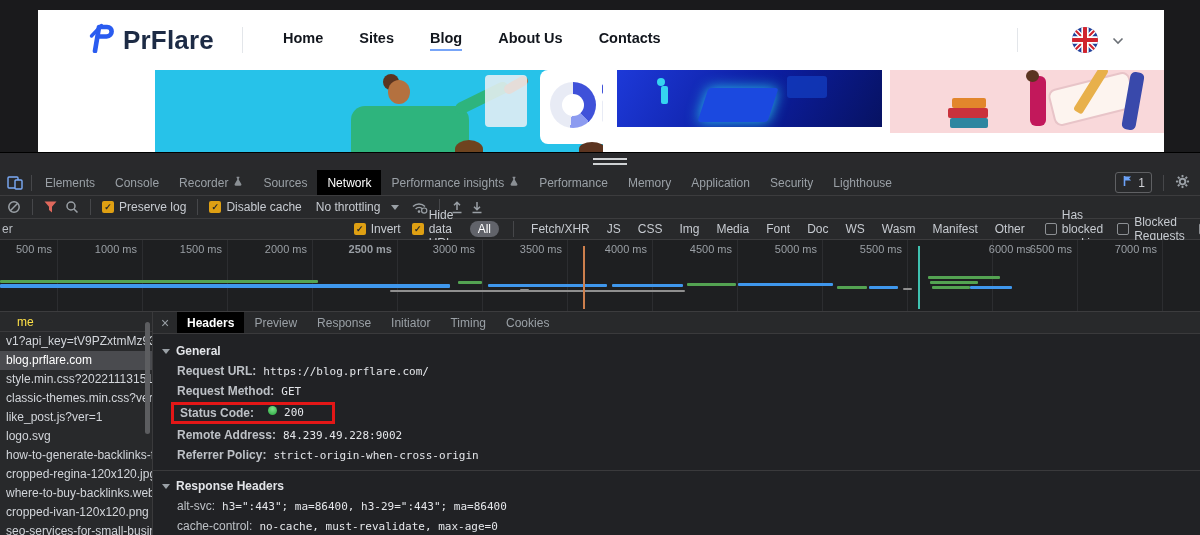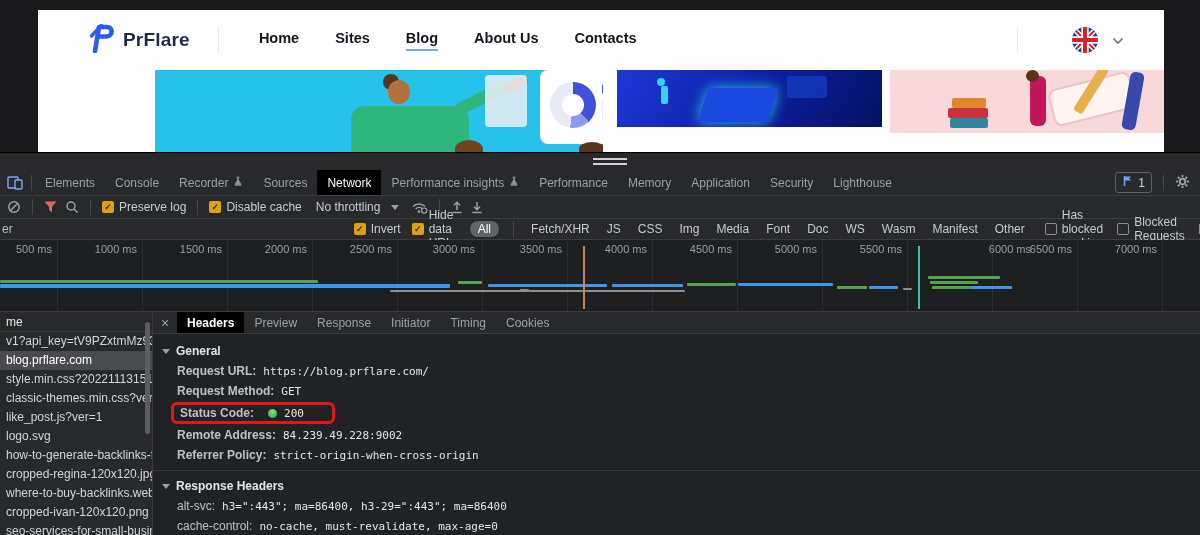--- a/index.html
+++ b/index.html
@@ -2,21 +2,21 @@
 <html><head>
 <meta charset="utf-8">
 <style>
   *{margin:0;padding:0;box-sizing:border-box}
   body{background:#000}
   #root{position:relative;width:1200px;height:535px;background:#1a1a1c;font-family:"Liberation Sans",sans-serif;overflow:hidden}
   
   #page{position:absolute;left:38px;top:10px;width:1126px;height:142px;background:#fff;overflow:hidden}
   #navbar{position:absolute;left:0;top:0;width:100%;height:60px;display:flex;align-items:center}
   #logo{display:flex;align-items:center;gap:9px;margin-left:50px}
-  #brand{font-size:19px;font-weight:bold;color:#1d2b45;letter-spacing:.2px}
+  #brand{font-size:26px;font-weight:bold;color:#1d2b45;letter-spacing:.2px}
   .nav-sep{width:1px;height:26px;background:#e3e6ea;margin-left:28px}
   #nav{display:flex;gap:36px;margin-left:40px}
   .nav-item{font-size:14.5px;font-weight:bold;color:#12161d;padding-bottom:3px;cursor:pointer}
   .nav-item.active{border-bottom:2px solid #77a5f8}
   #nav-right{margin-left:auto;margin-right:40px;display:flex;align-items:center;gap:14px}
   .nav-sep2{width:1px;height:24px;background:#e3e6ea;margin-right:40px}
   #flag{width:26px;height:26px;border-radius:50%;overflow:hidden}
   
   .cyan{position:absolute;left:117px;top:60px;width:448px;height:82px;background:#27c2e9;overflow:hidden}
   .shape{position:absolute}
@@ -45,37 +45,37 @@
   #filter-remnant{color:#b9bdc3;margin-right:330px}
   
   #waterfall{position:absolute;left:0;top:240px;width:1200px;height:72px;background:#1e1f21;border-bottom:1px solid #3c3c3e;overflow:hidden}
   .gline{position:absolute;top:0;bottom:0;width:1px;background:#2c2d30}
   .rlabel{position:absolute;top:3px;font-size:11px;color:#9a9fa5;transform:translateX(-100%);padding-right:5px;white-space:nowrap}
   .bar{position:absolute;border-radius:1px}
   .marker{position:absolute;top:6px;bottom:2px;width:2px}
   
   #bottom{position:absolute;left:0;top:312px;width:1200px;height:223px;display:flex}
   #namecol{width:153px;background:#28292b;position:relative;border-right:1px solid #3a3a3c;flex:none;overflow:hidden}
-  .nc-header{height:20px;line-height:20px;padding-left:6px;color:#e5e5e5;font-size:12px;border-bottom:1px solid #3a3a3c}
+  .nc-header{height:20px;line-height:20px;padding-left:17px;color:#fde047;font-size:12px;border-bottom:1px solid #3a3a3c}
   .req{height:19px;line-height:19px;padding-left:6px;font-size:12px;color:#d2d5da;white-space:nowrap;overflow:hidden;cursor:pointer}
   .req.selected{background:#4a4b4f;color:#fff}
   .nc-scroll{position:absolute;right:2px;top:10px;width:5px;height:112px;background:#5c5d60;border-radius:3px;cursor:pointer}
   #detail{flex:1;background:#212225;display:flex;flex-direction:column;overflow:hidden}
   #dtl-tabs{height:22px;background:#28292b;border-bottom:1px solid #3a3a3c;display:flex;align-items:center;font-size:12px;color:#9aa0a6;flex:none}
   .close{width:24px;text-align:center;font-size:14px;color:#9aa0a6;cursor:pointer}
   .dtab{padding:0 10px;height:100%;display:flex;align-items:center;cursor:pointer}
   .dtab.active{background:#000;color:#fff;font-weight:bold}
   #dtl-body{padding:7px 0 4px 9px;font-size:12px;color:#c9cdd2}
   .sec-h{display:flex;align-items:center;gap:6px;height:20px;font-weight:bold;color:#e2e4e8;cursor:pointer}
   .tri{width:0;height:0;border-left:4px solid transparent;border-right:4px solid transparent;border-top:5px solid #9aa0a6}
   .hrow{min-height:20px;display:flex;align-items:center;padding-left:15px}
   .hkey{font-weight:bold;color:#bdc1c6;margin-right:7px;white-space:nowrap}
   .hkey2{color:#bdc1c6;margin-right:7px;white-space:nowrap}
   .hval{font-family:"DejaVu Sans Mono",monospace;font-size:11px;color:#e4e6ea;white-space:nowrap}
-  .status-wrap{display:flex;align-items:center;gap:7px;border:3px solid #e41717;border-radius:6px;padding:1px 28px 1px 6px;margin:1px 0 1px -6px}
+  .status-wrap{display:flex;gap:7px;border:3px solid #e41717;border-radius:0;padding:1px 28px 1px 6px;margin:1px 0 1px -6px}
   .dot{width:9px;height:9px;border-radius:50%;background:radial-gradient(circle at 50% 32%,#7fe08d,#26a83b);flex:none}
   .sec-div{height:1px;background:#3a3a3c;margin:5px 0 5px -9px}
 </style>
 </head>
 <body>
 
 <div id="root">
 
   <div id="page">
     <div id="navbar">
@@ -340,21 +340,21 @@
   <div id="waterfall">
       <div class="gline" style="left: 57px;"></div>
       <div class="rlabel" style="left: 57px;">500 ms</div>
       <div class="gline" style="left: 142px;"></div>
       <div class="rlabel" style="left: 142px;">1000 ms</div>
       <div class="gline" style="left: 227px;"></div>
       <div class="rlabel" style="left: 227px;">1500 ms</div>
       <div class="gline" style="left: 312px;"></div>
       <div class="rlabel" style="left: 312px;">2000 ms</div>
       <div class="gline" style="left: 397px;"></div>
-      <div class="rlabel" style="left: 397px;">2500 ms</div>
+      <div class="rlabel" style="left: 397px; font-weight: bold;">2500 ms</div>
       <div class="gline" style="left: 482px;"></div>
       <div class="rlabel" style="left: 480px;">3000 ms</div>
       <div class="gline" style="left: 567px;"></div>
       <div class="rlabel" style="left: 567px;">3500 ms</div>
       <div class="gline" style="left: 652px;"></div>
       <div class="rlabel" style="left: 652px;">4000 ms</div>
       <div class="gline" style="left: 737px;"></div>
       <div class="rlabel" style="left: 737px;">4500 ms</div>
       <div class="gline" style="left: 822px;"></div>
       <div class="rlabel" style="left: 822px;">5000 ms</div>

